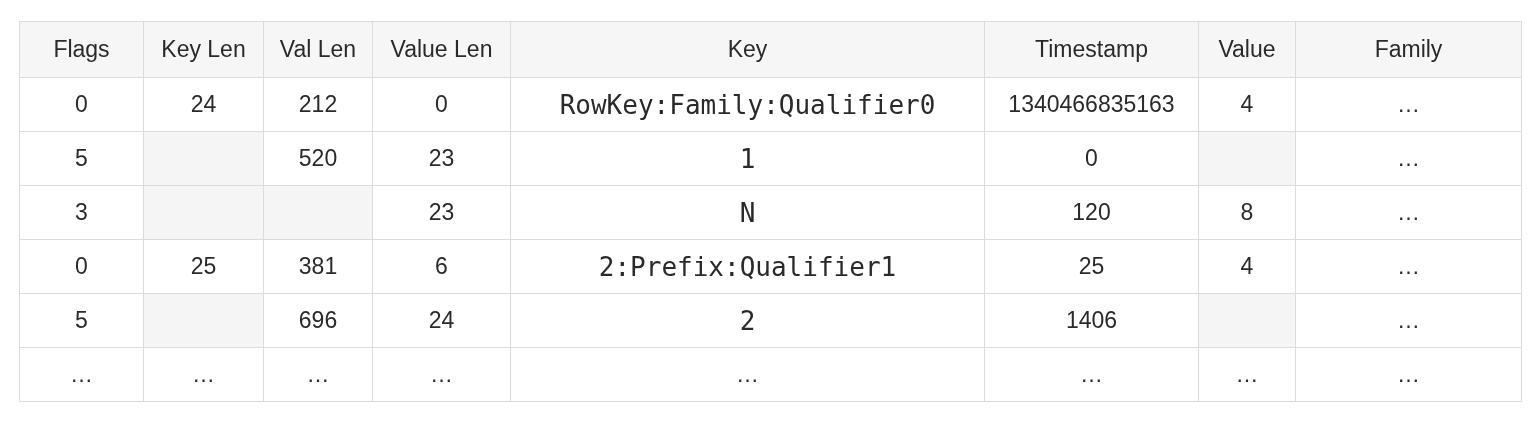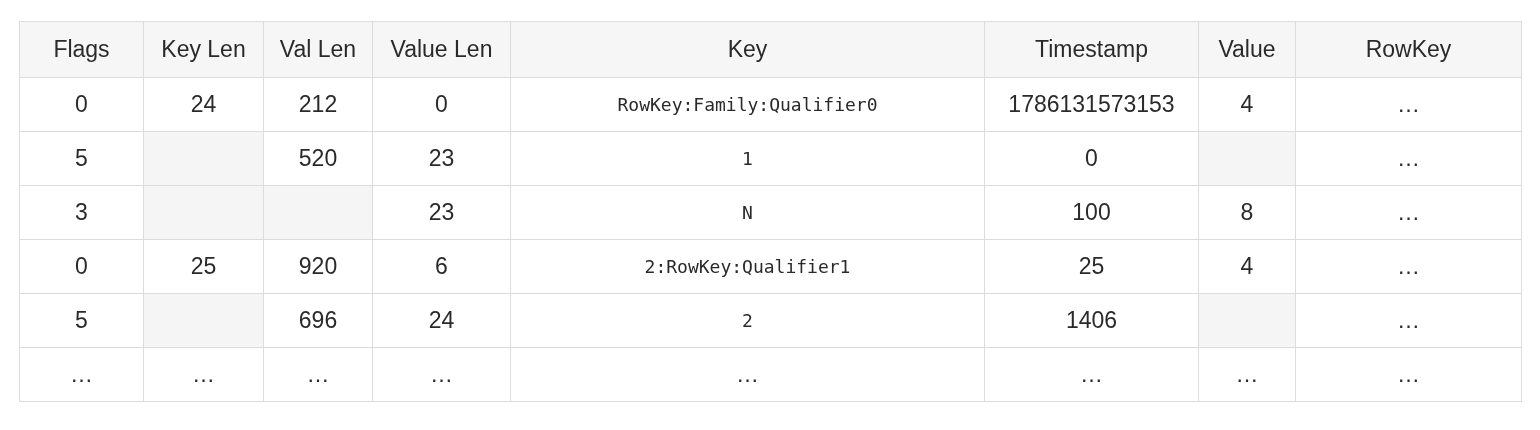--- a/index.html
+++ b/index.html
@@ -35,21 +35,21 @@
     font-size: 23px;
     font-weight: 400;
     background: var(--header-bg, #f6f6f7);
   }
   td {
     height: 53px;
     font-size: 23px;
   }
   td.mono {
     font-family: "DejaVu Sans Mono", monospace;
-    font-size: 18px;
+    font-size: 26px;
   }
   td.empty {
     background: var(--empty-bg, #f5f5f6);
   }
   col.c0 { width: 124px; }
   col.c1 { width: 120px; }
   col.c2 { width: 109px; }
   col.c3 { width: 138px; }
   col.c4 { width: 474px; }
   col.c5 { width: 214px; }
@@ -73,60 +73,60 @@
     </colgroup>
     <thead>
       <tr>
           <th>Flags</th>
           <th>Key Len</th>
           <th>Val Len</th>
           <th>Value Len</th>
           <th>Key</th>
           <th>Timestamp</th>
           <th>Value</th>
-          <th>RowKey</th>
+          <th>Family</th>
         </tr>
     </thead>
     <tbody>
         <tr>
           <td>0</td>
           <td>24</td>
           <td>212</td>
           <td>0</td>
           <td class="mono">RowKey:Family:Qualifier0</td>
-          <td>1786131573153</td>
+          <td>1340466835163</td>
           <td>4</td>
           <td>…</td>
         </tr>
         <tr>
           <td>5</td>
           <td class="empty"></td>
           <td>520</td>
           <td>23</td>
           <td class="mono">1</td>
           <td>0</td>
           <td class="empty"></td>
           <td>…</td>
         </tr>
         <tr>
           <td>3</td>
           <td class="empty"></td>
           <td class="empty"></td>
           <td>23</td>
           <td class="mono">N</td>
-          <td>100</td>
+          <td>120</td>
           <td>8</td>
           <td>…</td>
         </tr>
         <tr>
           <td>0</td>
           <td>25</td>
-          <td>920</td>
+          <td>381</td>
           <td>6</td>
-          <td class="mono">2:RowKey:Qualifier1</td>
+          <td class="mono">2:Prefix:Qualifier1</td>
           <td>25</td>
           <td>4</td>
           <td>…</td>
         </tr>
         <tr>
           <td>5</td>
           <td class="empty"></td>
           <td>696</td>
           <td>24</td>
           <td class="mono">2</td>

